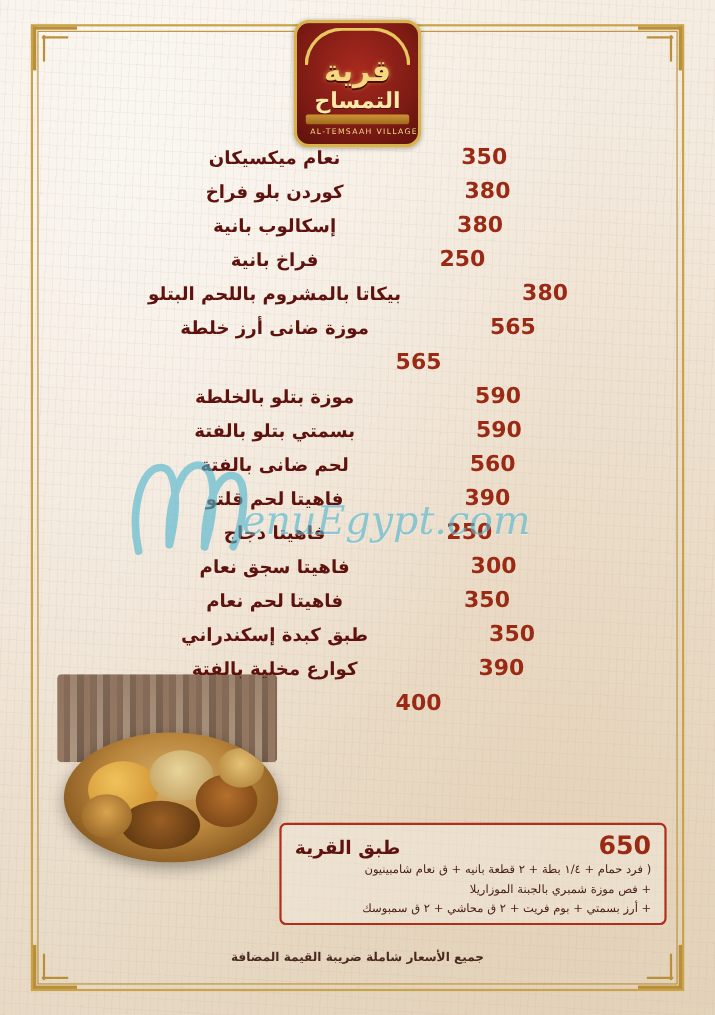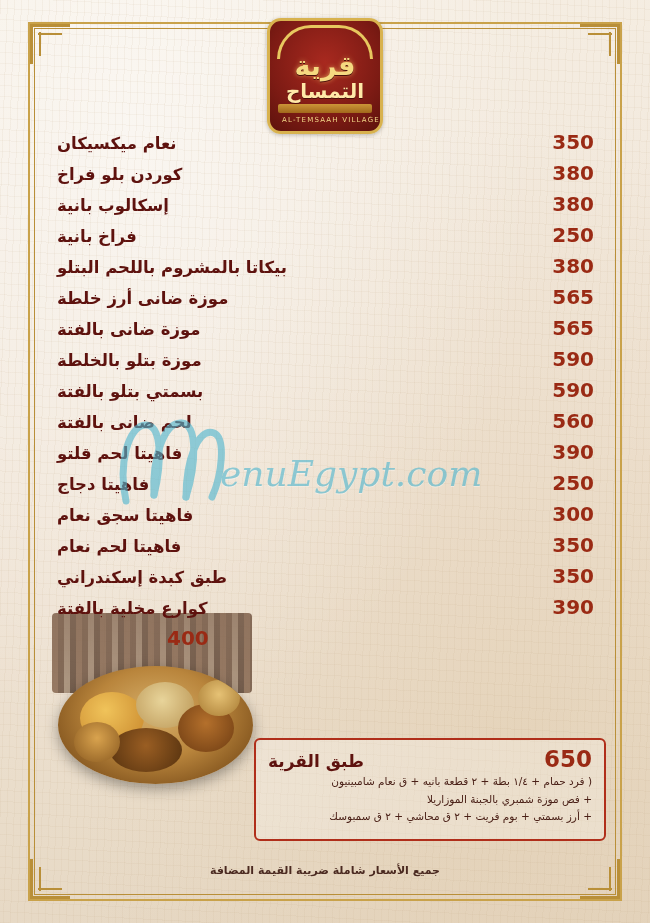--- a/index.html
+++ b/index.html
@@ -162,21 +162,21 @@
     padding-right: 12px;
     margin-bottom: 12px;
     letter-spacing: -0.5px;
   }
 
   .menu-list { position: relative; z-index: 4; }
 
   .menu-row {
     display: flex;
     align-items: baseline;
-    justify-content: space-between;
+    justify-content: center;
     flex-direction: row-reverse;
     padding: 0 12px 0 0;
     height: 31px;
     margin-left: 13px;
   }
   .item-name {
     color: #5e120e;
     font-size: 16.5px;
     font-weight: bold;
     text-align: right;
@@ -193,21 +193,21 @@
   }
 
   
   #special {
     position: absolute;
     right: 0;
     left: 210px;
     bottom: 42px;
     border: 2px solid #b02e1a;
     border-radius: 6px;
-    padding: 6px 12px 15px 12px;
+    padding: 6px 12px 5px 12px;
     background: rgba(255,255,255,0.25);
     z-index: 5;
   }
   .special-head {
     display: flex;
     flex-direction: row-reverse;
     justify-content: space-between;
     align-items: baseline;
   }
   .special-title {
@@ -392,21 +392,20 @@
       </div>
       <div class="menu-row">
         <div class="item-name">بيكاتا بالمشروم باللحم البتلو</div>
         <div class="item-price">380</div>
       </div>
       <div class="menu-row">
         <div class="item-name">موزة ضانى أرز خلطة</div>
         <div class="item-price">565</div>
       </div>
       <div class="menu-row">
-        <div class="item-name">موزة ضانى بالفتة</div>
         <div class="item-price">565</div>
       </div>
       <div class="menu-row">
         <div class="item-name">موزة بتلو بالخلطة</div>
         <div class="item-price">590</div>
       </div>
       <div class="menu-row">
         <div class="item-name">بسمتي بتلو بالفتة</div>
         <div class="item-price">590</div>
       </div>

